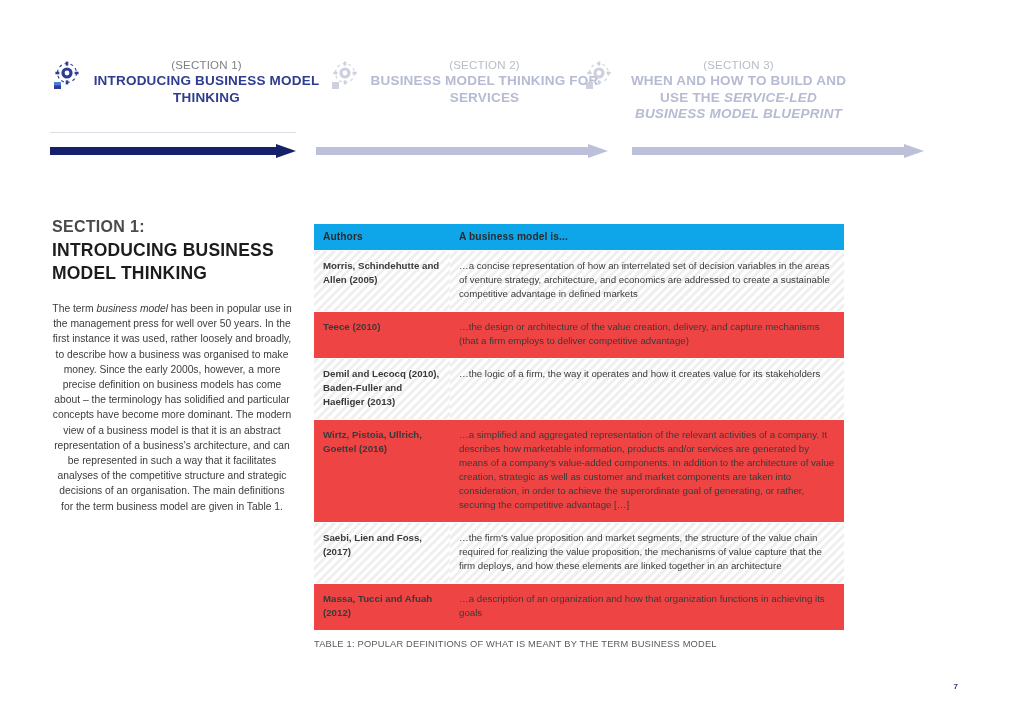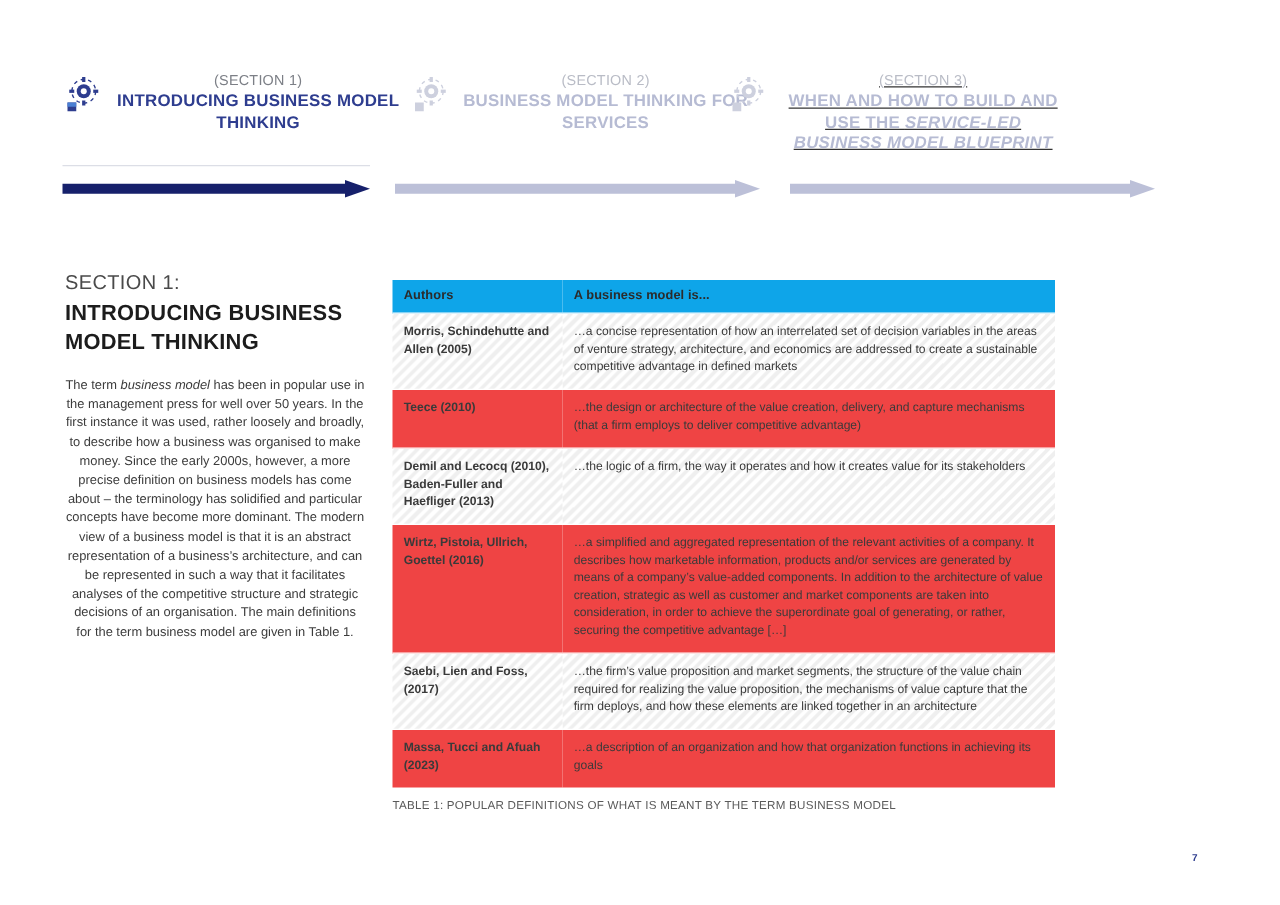--- a/index.html
+++ b/index.html
@@ -25,21 +25,21 @@
     height: 110px;
     text-align: center;
   }
   .nav-col {
     position: absolute;
     top: 0;
     width: 272px;
   }
   .nav-col.c1 { left: 0; }
   .nav-col.c2 { left: 278px; }
-  .nav-col.c3 { left: 532px; text-decoration: underline; }
+  .nav-col.c3 { left: 532px; }
 
   .nav-head {
     position: relative;
     padding-left: 41px;
     min-height: 60px;
   }
   .gear-wrap {
     position: absolute;
     left: 0;
     top: 2px;
@@ -110,21 +110,21 @@
     position: absolute;
     left: 52px;
     top: 218px;
     width: 240px;
   }
   .sec-label {
     font-size: 16px;
     color: #4a4a4a;
     letter-spacing: 0.3px;
     margin: 0 0 3px 0;
-    font-weight: normal;
+    font-weight: bold;
   }
   .sec-title {
     font-size: 17.5px;
     line-height: 23px;
     font-weight: bold;
     color: #1c1c1c;
     letter-spacing: 0.2px;
     text-transform: uppercase;
     margin: 0 0 16px 0;
   }
@@ -330,21 +330,21 @@
       </tr>
       <tr class="plain">
         <td class="authors">Wirtz, Pistoia, Ullrich, Goettel (2016)</td>
         <td>…a simplified and aggregated representation of the relevant activities of a company. It describes how marketable information, products and/or services are generated by means of a company’s value-added components. In addition to the architecture of value creation, strategic as well as customer and market components are taken into consideration, in order to achieve the superordinate goal of generating, or rather, securing the competitive advantage […]</td>
       </tr>
       <tr class="striped">
         <td class="authors">Saebi, Lien and Foss, (2017)</td>
         <td>…the firm’s value proposition and market segments, the structure of the value chain required for realizing the value proposition, the mechanisms of value capture that the firm deploys, and how these elements are linked together in an architecture</td>
       </tr>
       <tr class="plain">
-        <td class="authors">Massa, Tucci and Afuah (2023)</td>
+        <td class="authors">Massa, Tucci and Afuah (2012)</td>
         <td>…a description of an organization and how that organization functions in achieving its goals</td>
       </tr>
     </tbody>
   </table>
   <div class="tbl-caption">TABLE 1: POPULAR DEFINITIONS OF WHAT IS MEANT BY THE TERM BUSINESS MODEL</div>
 </div>
 
 <div class="page-num">7</div>
 
 </body></html>

